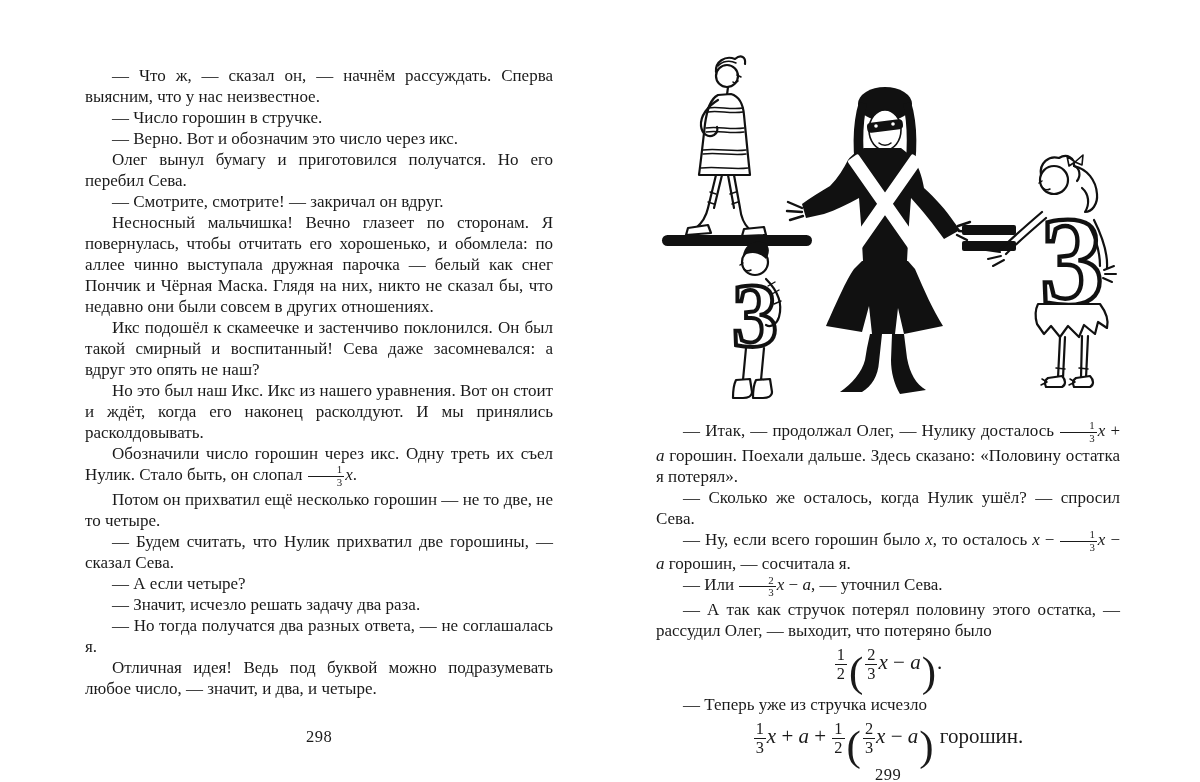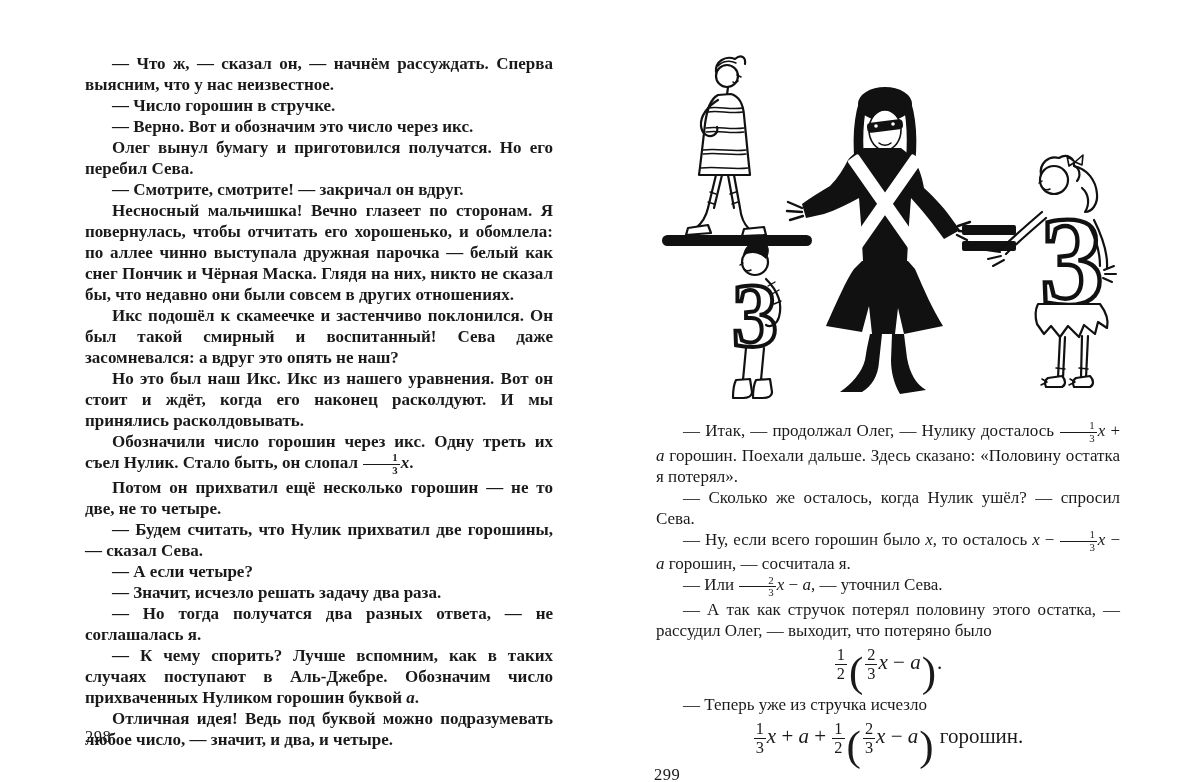--- a/index.html
+++ b/index.html
@@ -6,40 +6,40 @@
   body{
     width:1200px;height:782px;position:relative;background:#ffffff;
     font-family:"Liberation Serif","DejaVu Serif",serif;color:#1a1a1a;
     overflow:hidden;
   }
   .text-col{position:absolute;}
   .text-col .para{
     margin:0;text-indent:27px;text-align:justify;
     font-size:17px;line-height:21px;
   }
-  #left-text{left:85px;top:53px;width:468px;font-weight:bold;}
+  #left-text{left:85px;top:65px;width:468px;}
   #right-text{left:656px;top:420px;width:464px;}
   .formula{
     text-align:center;font-size:21px;line-height:1.05;
     margin:5px 0 4px 0;
   }
   i{font-style:italic;}
   .fr{
     display:inline-block;text-align:center;vertical-align:-0.55em;
     font-size:64%;line-height:1.08;padding:0 1px;
   }
   .fr .num{display:block;padding:0 2px;}
   .fr .den{display:block;border-top:1px solid currentColor;padding:0 2px;}
   .formula .fr{font-size:78%;vertical-align:-0.62em;}
   .bigp{
     display:inline-block;font-size:205%;line-height:0.85;
     vertical-align:-0.40em;font-weight:400;margin:0 1px;
   }
   .pageno{
-    position:absolute;top:727px;width:468px;
+    position:absolute;top:727px;width:468px;text-align:center;
     font-size:16.5px;letter-spacing:0.5px;
   }
   #pageno-left{left:85px;}
   #pageno-right{left:654px;margin-top:38px;}
   #illustration{position:absolute;left:648px;top:42px;}
   #illustration path, #illustration circle, #illustration ellipse{
     stroke-linecap:round;stroke-linejoin:round;
   }
 </style>
 </head>
@@ -55,21 +55,20 @@
       <p class="para">— Смотрите, смотрите! — закричал он вдруг.</p>
       <p class="para">Несносный мальчишка! Вечно глазеет по сторонам. Я повернулась, чтобы отчитать его хорошенько, и обомлела: по аллее чинно выступала дружная парочка — белый как снег Пончик и Чёрная Маска. Глядя на них, никто не сказал бы, что недавно они были совсем в других отношениях.</p>
       <p class="para">Икс подошёл к скамеечке и застенчиво поклонился. Он был такой смирный и воспитанный! Сева даже засомневался: а вдруг это опять не наш?</p>
       <p class="para">Но это был наш Икс. Икс из нашего уравнения. Вот он стоит и ждёт, когда его наконец расколдуют. И мы принялись расколдовывать.</p>
       <p class="para">Обозначили число горошин через икс. Одну треть их съел Нулик. Стало быть, он слопал <span class="fr"><span class="num">1</span><span class="den">3</span></span><i>x</i>.</p>
       <p class="para">Потом он прихватил ещё несколько горошин — не то две, не то четыре.</p>
       <p class="para">— Будем считать, что Нулик прихватил две горошины, — сказал Сева.</p>
       <p class="para">— А если четыре?</p>
       <p class="para">— Значит, исчезло решать задачу два раза.</p>
       <p class="para">— Но тогда получатся два разных ответа, — не соглашалась я.</p>
-      <p class="para">— К чему спорить? Лучше вспомним, как в таких случаях поступают в Аль-Джебре. Обозначим число прихваченных Нуликом горошин буквой <i>a</i>.</p>
       <p class="para">Отличная идея! Ведь под буквой можно подразумевать любое число, — значит, и два, и четыре.</p>
     </div>
   <div class="pageno" id="pageno-left">298</div>
 
   <svg id="illustration" width="480" height="372" viewBox="0 0 480 372" xmlns="http://www.w3.org/2000/svg">
 
     <g stroke="#111" stroke-width="2.2" fill="none">
       <circle cx="79" cy="34" r="11" fill="#fff"></circle>
       <path d="M68,30 C67,20 77,13 87,17 C93,12 98,15 97,22"></path>
       <path d="M70,24 C74,19 82,18 88,21" stroke-width="1.6"></path>

